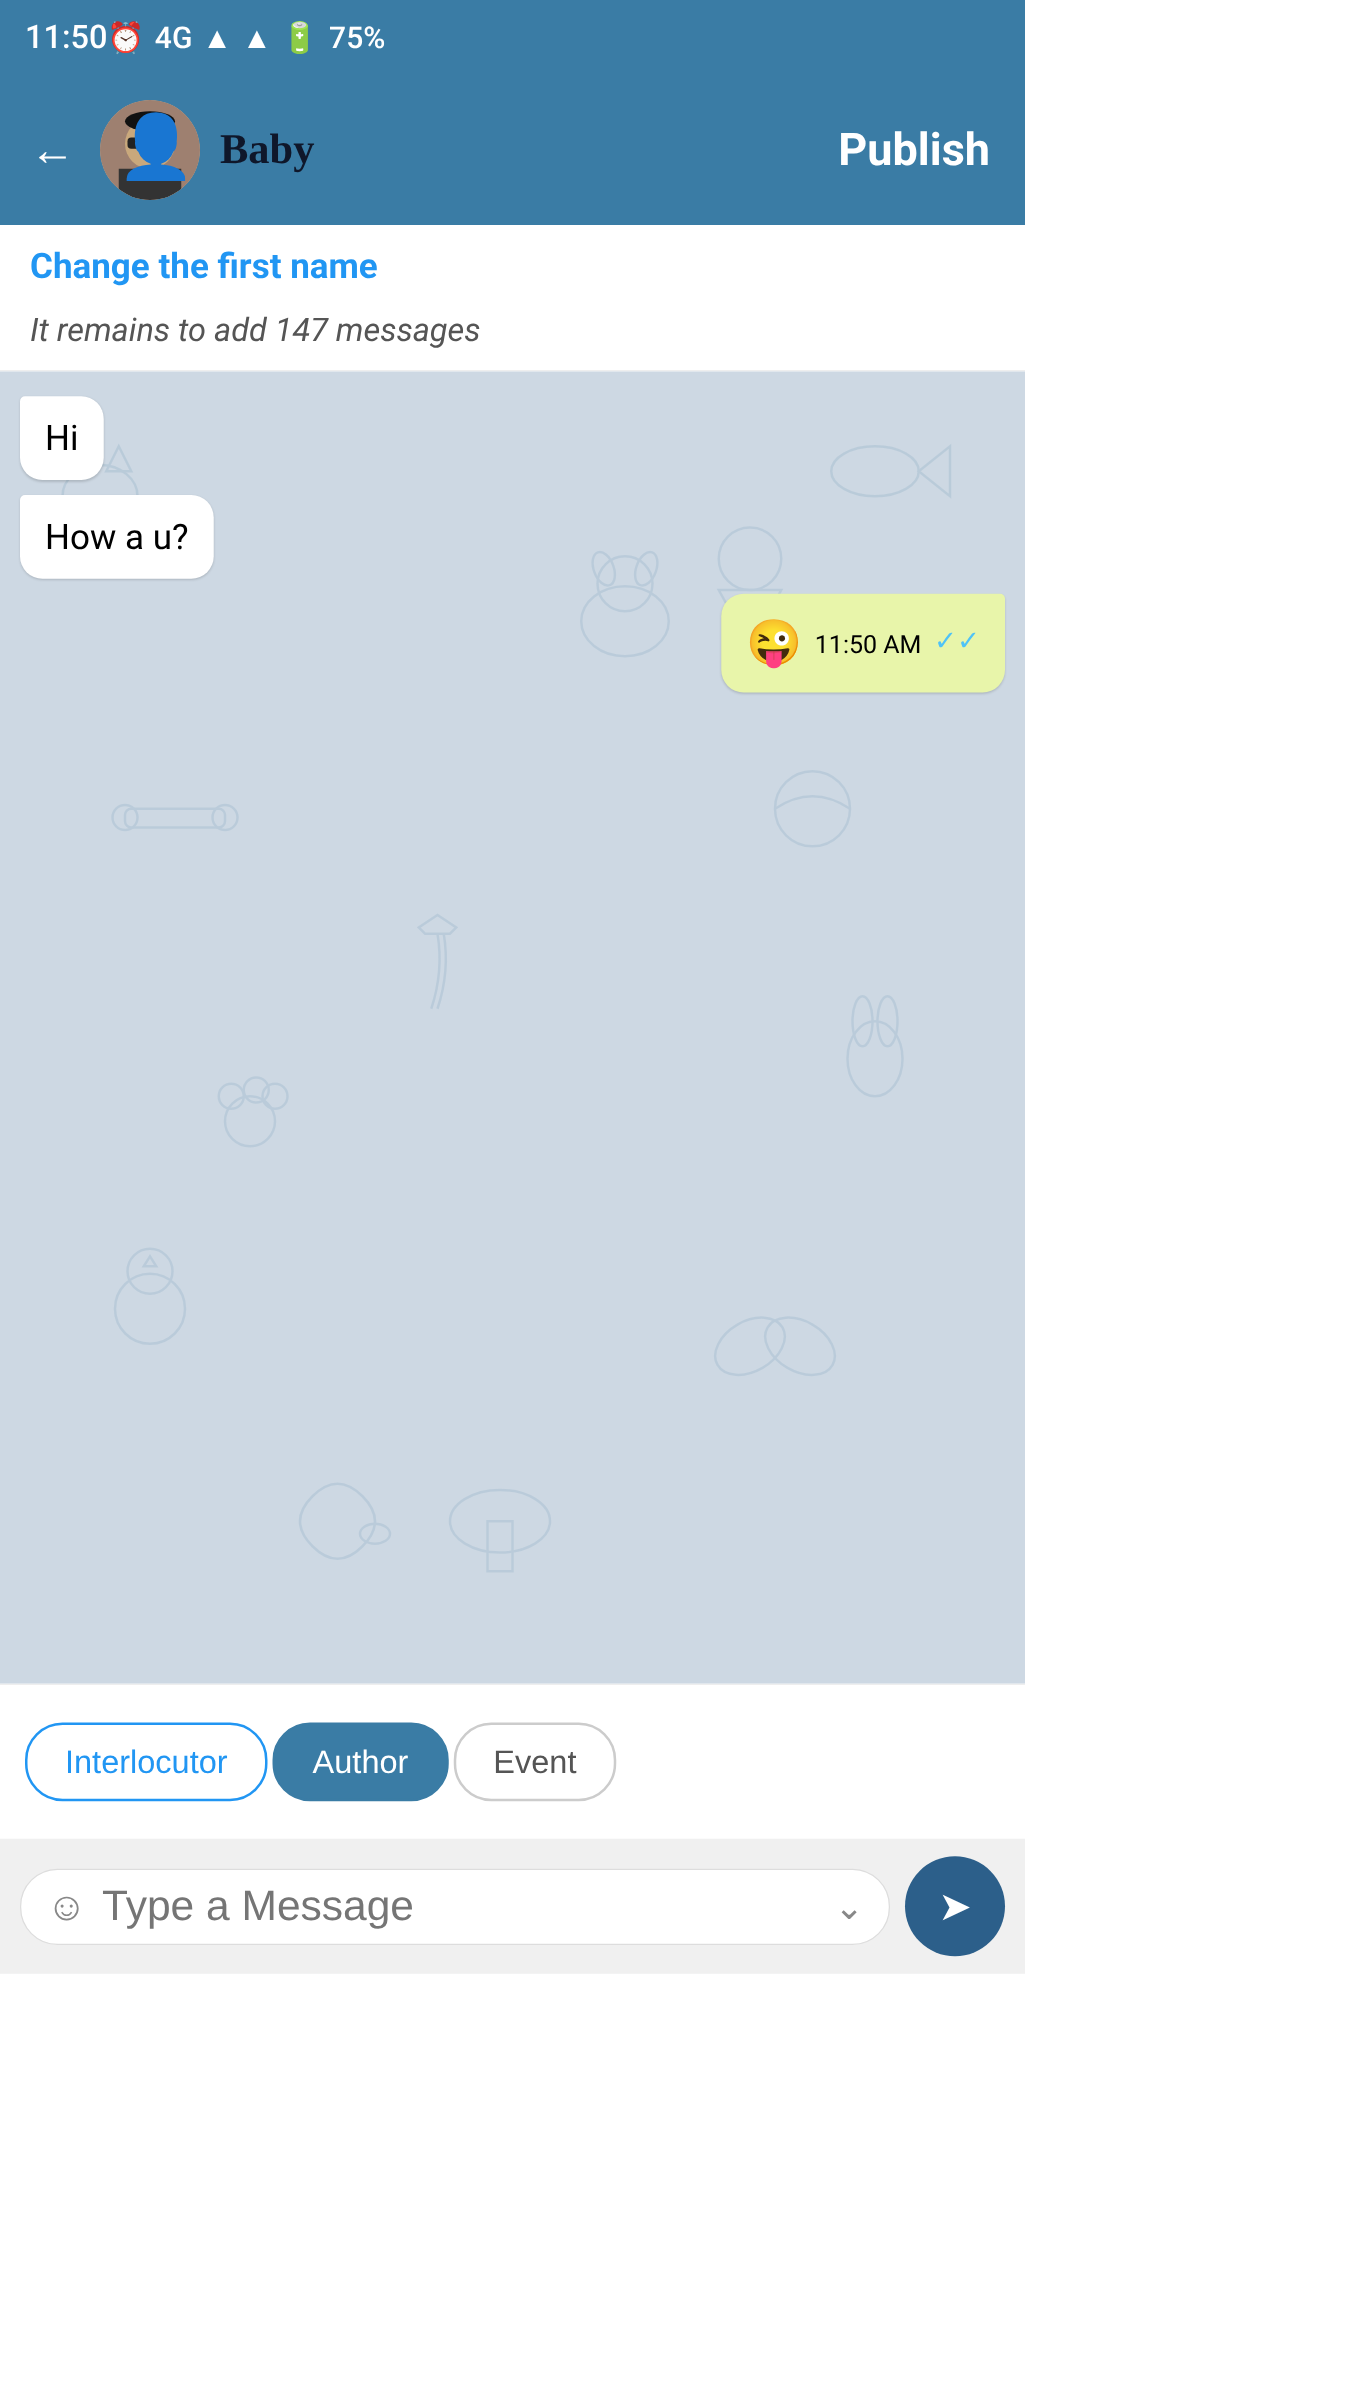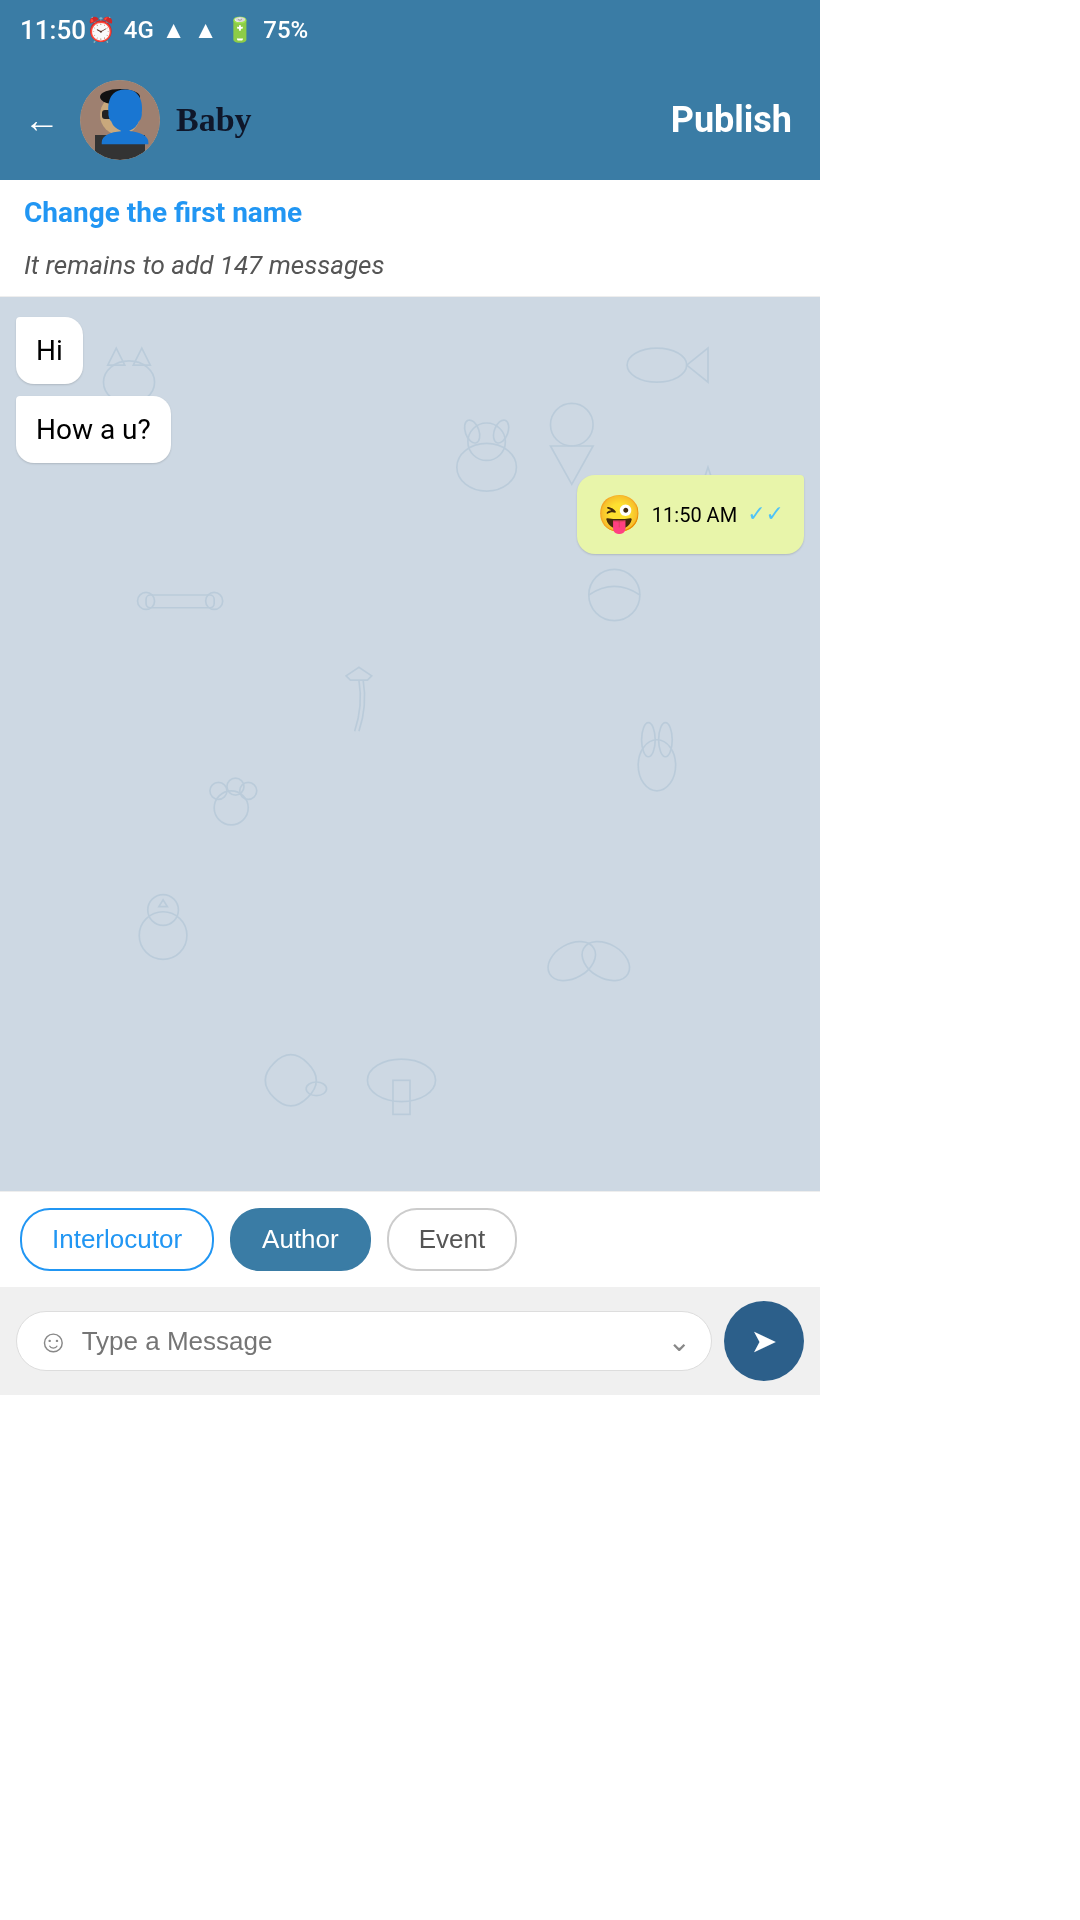--- a/index.html
+++ b/index.html
@@ -111,21 +111,21 @@
     .notice-subtitle {
       color: #555;
       font-size: 26px;
       font-style: italic;
     }
 
     
     .chat-area {
       position: relative;
       flex: 1;
-      height: 894px;
+      height: 1050px;
       overflow: hidden;
     }
     
     .chat-bg {
       position: absolute;
       top: 0; left: 0; right: 0; bottom: 0;
       background-color: #cdd8e3;
       z-index: 0;
     }
     
@@ -176,23 +176,23 @@
       color: #4FC3F7;
       font-size: 22px;
     }
     .msg-emoji {
       font-size: 36px;
     }
 
     
     .role-selector {
       background: #fff;
-      padding: 16px 20px;
-      display: flex;
-      gap: 16px;
+      padding: 30px 20px;
+      display: flex;
+      gap: 4px;
       border-top: 1px solid #eee;
       align-items: center;
     }
     .role-btn {
       border-radius: 30px;
       padding: 14px 30px;
       font-size: 26px;
       cursor: pointer;
       border: 2px solid #ccc;
       background: transparent;
@@ -230,21 +230,21 @@
     }
     .emoji-btn {
       font-size: 32px;
       cursor: pointer;
       color: #888;
     }
     .msg-input {
       flex: 1;
       border: none;
       outline: none;
-      font-size: 26px;
+      font-size: 34px;
       color: #be185d;
       background: transparent;
     }
     .chevron-btn {
       font-size: 28px;
       color: #888;
       cursor: pointer;
     }
     .send-btn {
       width: 80px;

